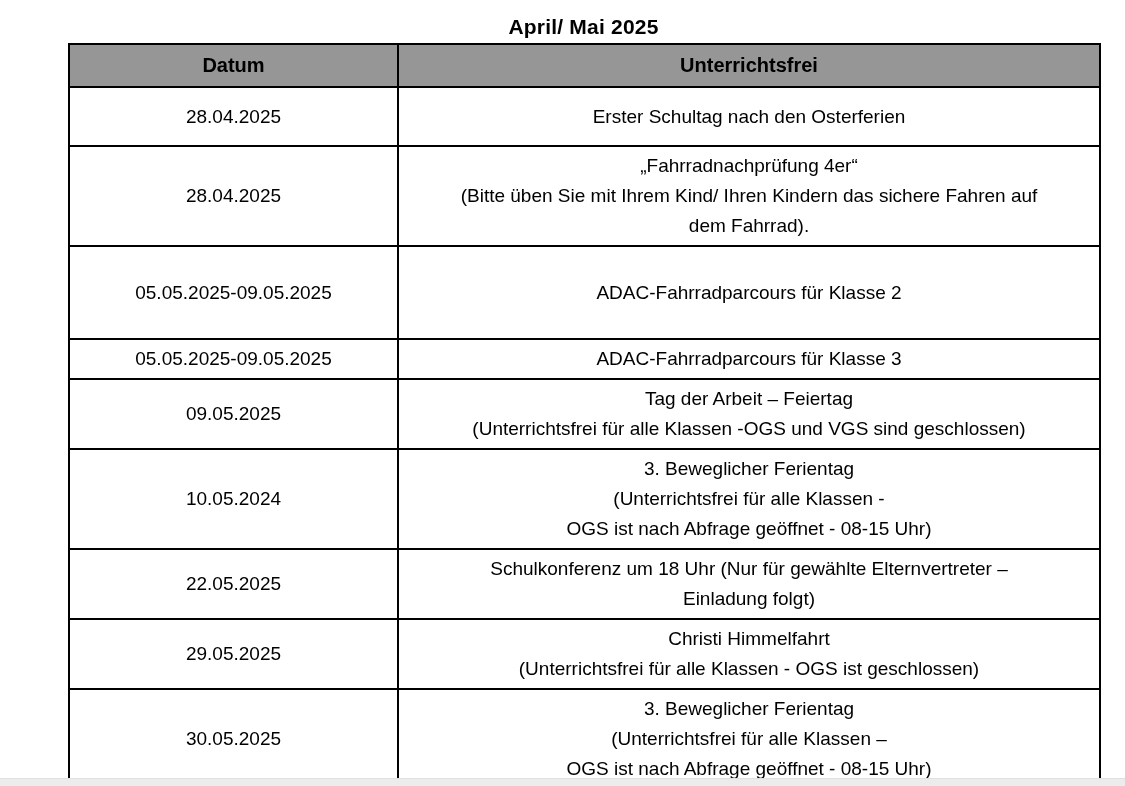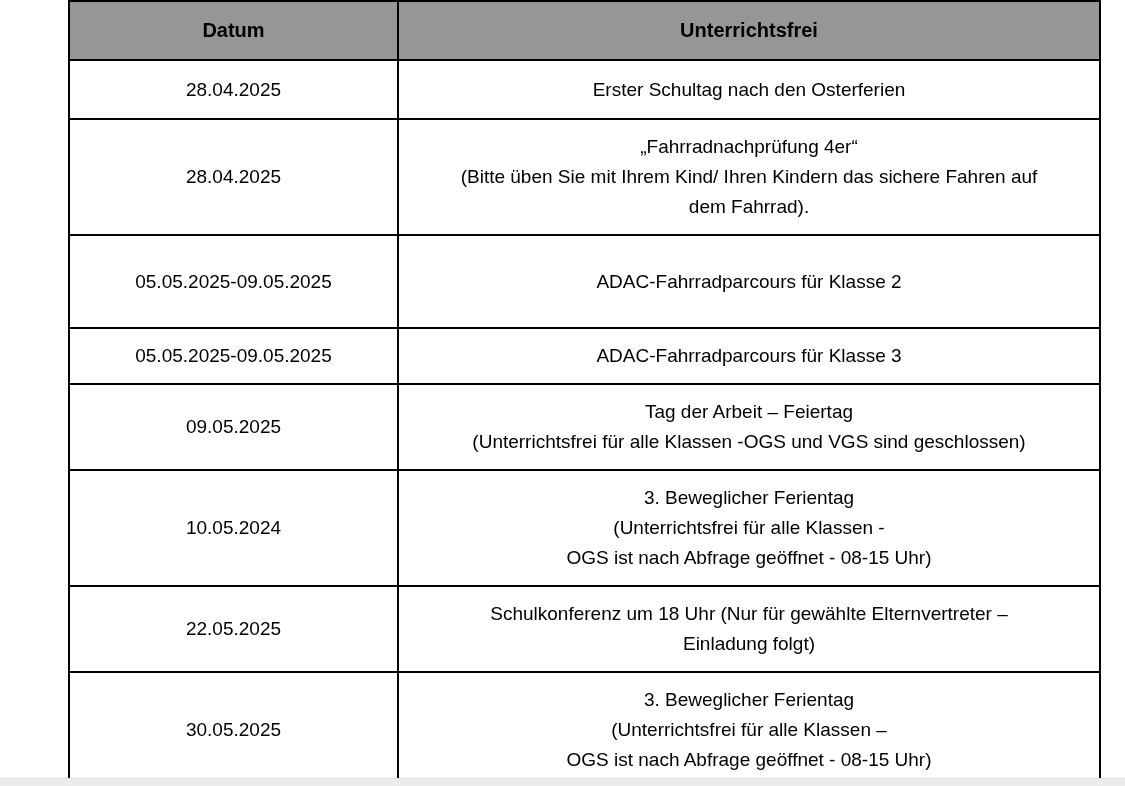--- a/index.html
+++ b/index.html
@@ -31,21 +31,21 @@
   table.events-table {
     width: 1031px;
     border-collapse: collapse;
     table-layout: fixed;
   }
   table.events-table col.c-date  { width: 329px; }
   table.events-table col.c-event { width: 702px; }
   table.events-table th,
   table.events-table td {
     border: 2px solid var(--border-color, #000);
-    padding: 12px 6px;
+    padding: 4px 6px;
     text-align: center;
     vertical-align: middle;
     font-size: 19px;
     line-height: 30px;
     overflow: hidden;
   }
   table.events-table thead th {
     background: var(--header-bg, #969696);
     font-weight: bold;
     font-size: 20px;
@@ -74,20 +74,21 @@
     height: 8px;
     background: var(--page-edge, #ececec);
     border-top: 1px solid #e0e0e0;
     box-sizing: border-box;
   }
 </style>
 </head>
 <body>
 
 <div class="doc">
+  <div class="page-title">April/ Mai 2025</div>
 
   <table class="events-table">
     <colgroup>
       <col class="c-date">
       <col class="c-event">
     </colgroup>
     <thead>
       <tr>
         <th>Datum</th>
         <th>Unterrichtsfrei</th>
@@ -136,20 +137,27 @@
         </td>
       </tr>
       <tr>
         <td>22.05.2025</td>
         <td>
           <span class="line">Schulkonferenz um 18 Uhr (Nur für gewählte Elternvertreter –</span>
           <span class="line">Einladung folgt)</span>
         </td>
       </tr>
       <tr>
+        <td>29.05.2025</td>
+        <td>
+          <span class="line">Christi Himmelfahrt</span>
+          <span class="line">(Unterrichtsfrei für alle Klassen - OGS ist geschlossen)</span>
+        </td>
+      </tr>
+      <tr>
         <td>30.05.2025</td>
         <td>
           <span class="line">3. Beweglicher Ferientag</span>
           <span class="line">(Unterrichtsfrei für alle Klassen –</span>
           <span class="line">OGS ist nach Abfrage geöffnet - 08-15 Uhr)</span>
         </td>
       </tr>
     </tbody>
   </table>
 </div>

